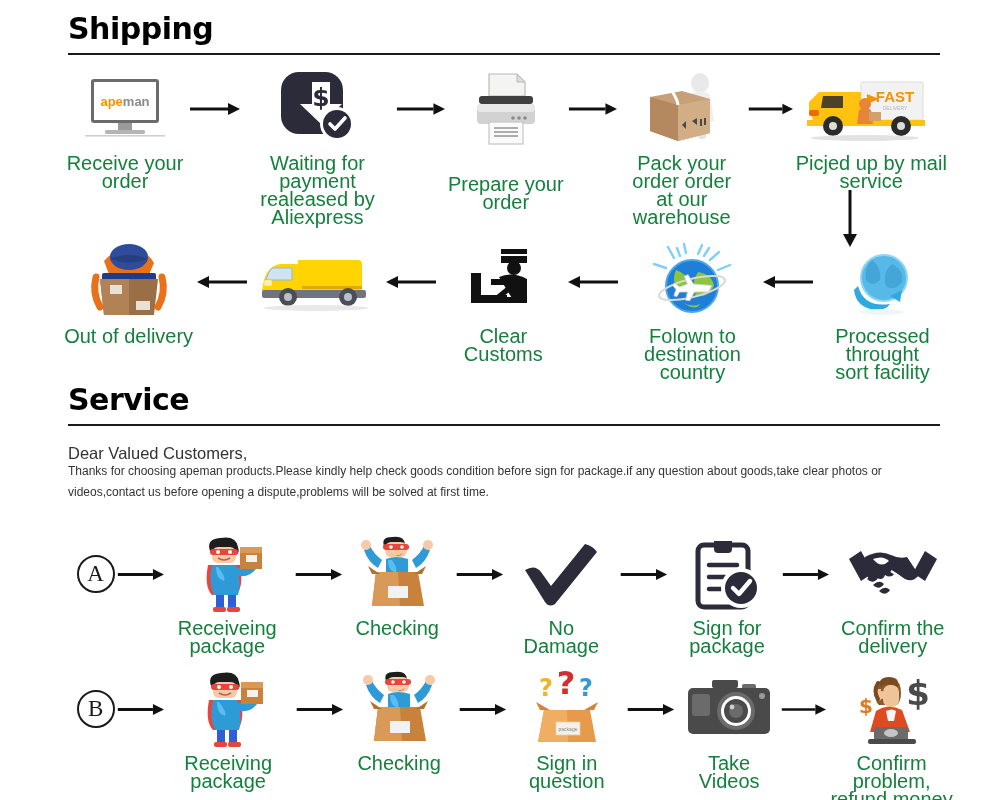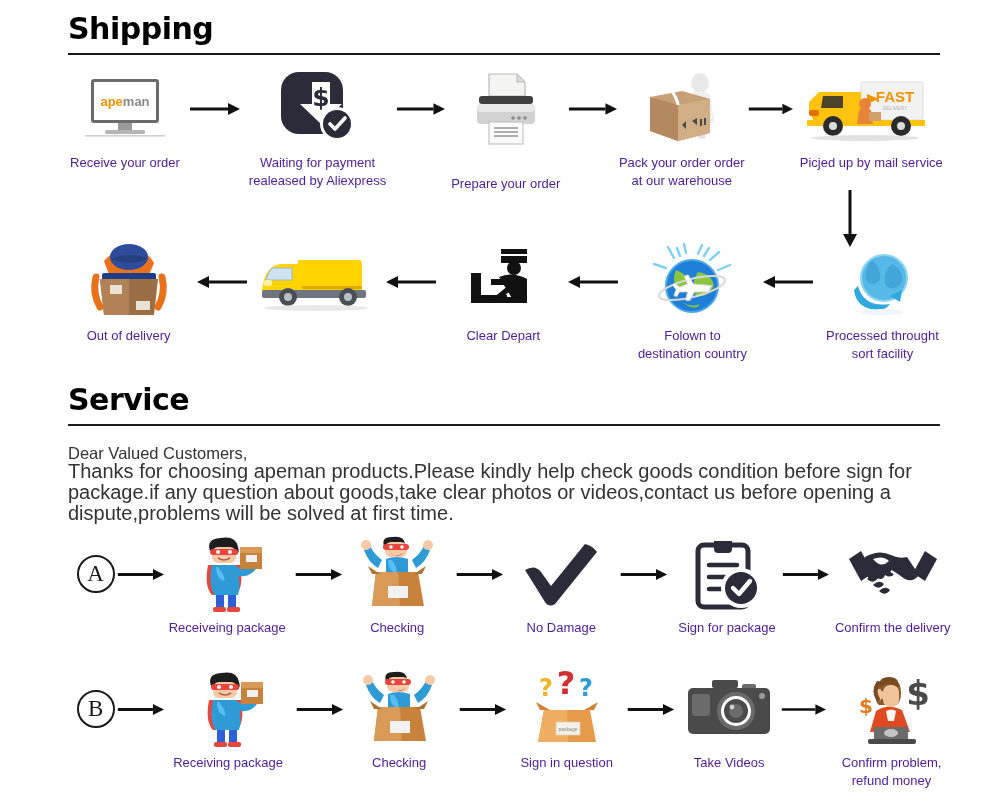--- a/index.html
+++ b/index.html
@@ -29,23 +29,23 @@
   .node {
     display: flex; flex-direction: column;
     align-items: center; justify-content: flex-start;
     text-align: center;
   }
   .node-art {
     height: 78px; display: flex;
     align-items: center; justify-content: center;
   }
   .node-label {
-    font-size: 13px;
+    font-size: 20px;
     line-height: 18px;
-    color: #4c1d95;
+    color: #15803d;
     margin-top: 6px;
     white-space: pre-line;
   }
   .arrow {
     display: flex; align-items: center; justify-content: center;
     height: 78px;
   }
   .circle-letter {
     width: 38px; height: 38px; border: 2.4px solid #1a1a1a;
     border-radius: 50%;
@@ -53,21 +53,21 @@
     font-size: 23px; color: #1a1a1a;
     font-family: "Liberation Serif", serif;
   }
 
   
   .svc-greeting {
     position: absolute; left: 68px; font-size: 16.5px; color: #333;
   }
   .svc-body {
     position: absolute; left: 68px; width: 880px;
-    font-size: 20px; line-height: 21px; color: #333;
+    font-size: 12px; line-height: 21px; color: #333;
   }
   svg { display: block; overflow: visible; }
 </style>
 </head>
 <body>
 
 <div class="page">
 
   <div class="section-head" style="top:12px;">
     <div class="section-title">Shipping</div>
@@ -269,21 +269,21 @@
         <svg width="84" height="70" viewBox="0 0 84 70">
           <rect x="40" y="2" width="26" height="5" fill="#111"></rect>
           <path d="M40 9 h26 v7 h-26 z" fill="#111"></path>
           <circle cx="53" cy="21" r="7" fill="#111"></circle>
           <path d="M38 30 q14 -6 28 2 v24 h-12 z" fill="#111"></path>
           <path d="M10 26 h10 v30 H10 z" fill="#111"></path>
           <path d="M10 48 h36 v8 H10 z" fill="#111"></path>
           <path d="M30 32 h34 l-22 18 h22 v6 H26 l22 -18 H30 z" fill="#111"></path>
         </svg>
       </div>
-      <div class="node-label">Clear Depart</div>
+      <div class="node-label">Clear Customs</div>
     </div>
 
     <div class="arrow" style="width:62px;">
       <svg width="54" height="14" viewBox="0 0 52 14">
         <line x1="12" y1="7" x2="50" y2="7" stroke="#111" stroke-width="3.2"></line>
         <polygon points="12,1 0,7 12,13" fill="#111"></polygon>
       </svg>
     </div>
 
     <div class="node" style="width:156px;">

